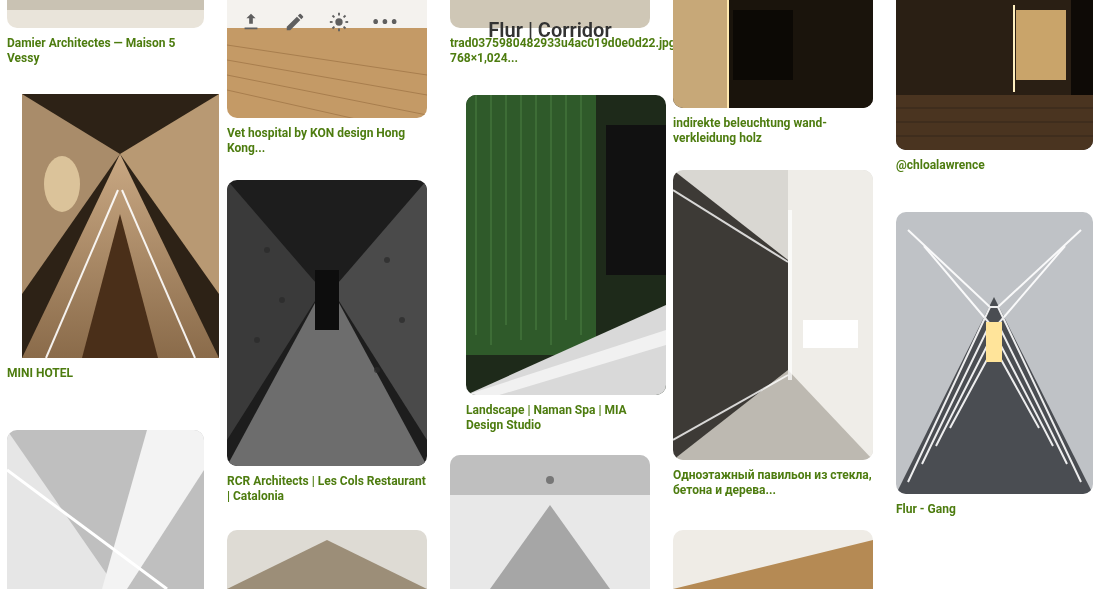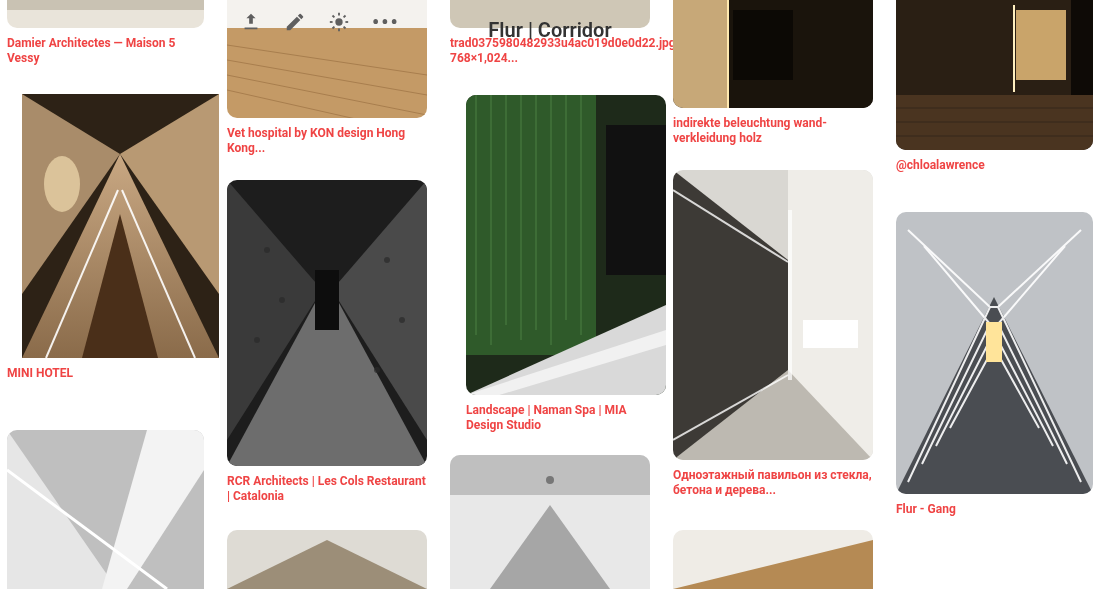--- a/index.html
+++ b/index.html
@@ -12,21 +12,21 @@
   .organize-btn { position:absolute; right:14px; top:14px; background:#efefef; border:none; border-radius:6px; padding:8px 14px; font-size:14px; font-weight:600; color:#333; cursor:pointer; }
 
   
   .pin-toolbar { position:absolute; display:flex; gap:22px; align-items:center; z-index:6; }
   .pin-toolbar .ico { width:22px; height:22px; fill:#5f5f5f; cursor:pointer; }
   .dots { font-size:20px; font-weight:700; color:#5f5f5f; cursor:pointer; letter-spacing:2px; }
 
   
   .pin { position:absolute; }
   .pin .thumb { width:100%; border-radius:10px; overflow:hidden; }
-  .pin .cap { font-size:12px; font-weight:700; color:#ef4444; margin-top:8px; line-height:1.25; }
+  .pin .cap { font-size:12px; font-weight:700; color:#4d7c0f; margin-top:8px; line-height:1.25; }
   svg.th { display:block; width:100%; height:100%; }
 </style>
 </head>
 <body>
 <div class="canvas">
 
 <div class="header">
   <div class="title">Flur | Corridor</div>
 </div>
 <button class="organize-btn">Organize</button>

